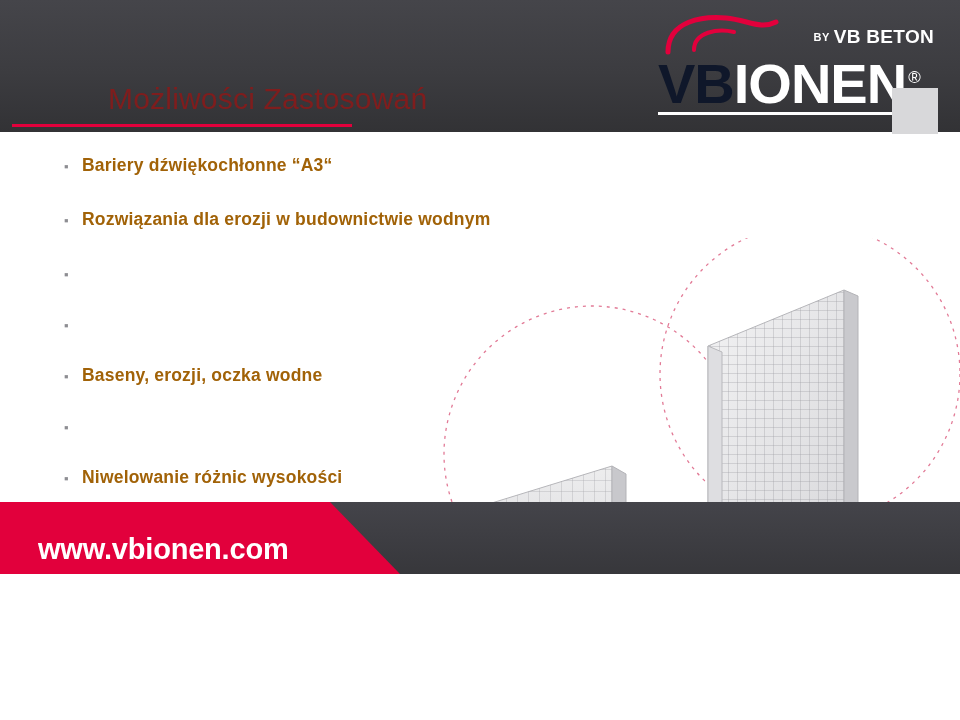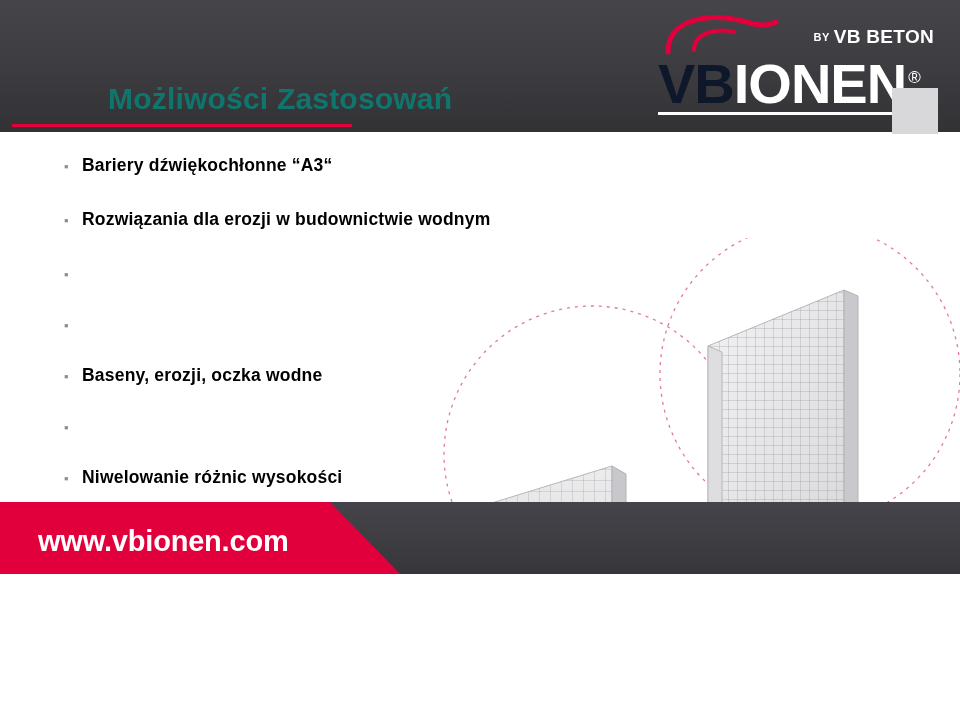--- a/index.html
+++ b/index.html
@@ -102,23 +102,23 @@
     width: 46px;
     height: 46px;
     background: #d8d8da;
   }
 
   
   .title {
     position: absolute;
     left: 108px;
     top: 82px;
-    color: #0f766e;
+    color: #7f1d1d;
     font-size: 30px;
-    font-weight: bold;
+    font-weight: normal;
     letter-spacing: .2px;
     white-space: nowrap;
     text-align: center;
   }
   .title-rule {
     position: absolute;
     left: 12px;
     top: 124px;
     width: 340px;
     height: 3px;
@@ -140,21 +140,21 @@
   .bullet-row.gap-after { height: 54px; }
   .bullet-mark {
     width: 18px;
     flex: 0 0 18px;
     color: #8d8d92;
     font-size: 13px;
     line-height: 26px;
     padding-top: 2px;
   }
   .bullet-text {
-    color: #000000;
+    color: #a16207;
     font-size: 17.5px;
     font-weight: bold;
     line-height: 26px;
     letter-spacing: .2px;
     white-space: nowrap;
   }
 
   
   .illus {
     position: absolute;
@@ -186,21 +186,21 @@
     left: 0;
     bottom: 0;
     width: 400px;
     height: 72px;
     background: #e2003c;
     clip-path: polygon(0 0, 330px 0, 400px 72px, 0 72px);
   }
   .site-url {
     position: absolute;
     left: 38px;
-    bottom: 16px;
+    bottom: 8px;
     color: #ffffff;
     font-size: 29px;
     font-weight: bold;
     letter-spacing: -.2px;
     white-space: nowrap;
     margin-top: 16px;
   }
 </style>
 </head>
 <body>

